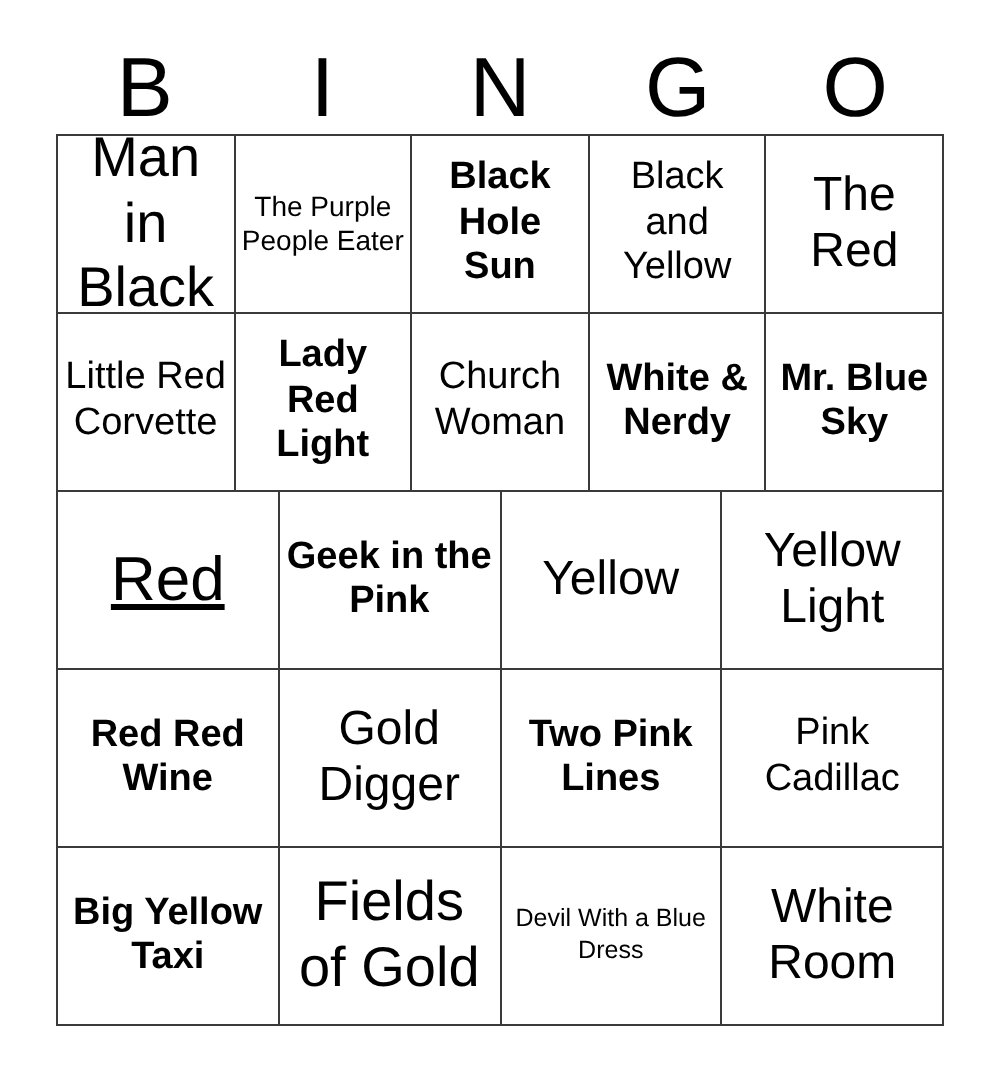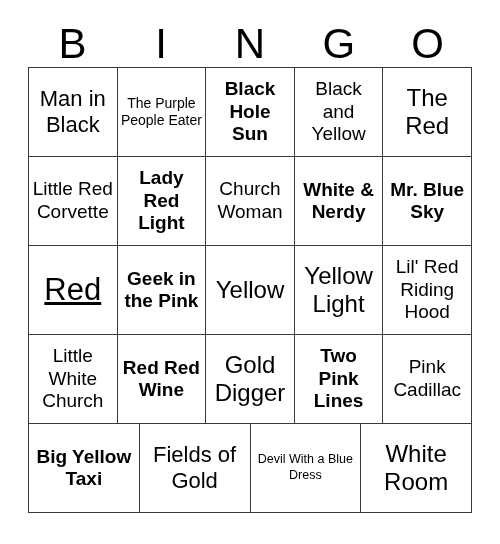--- a/index.html
+++ b/index.html
@@ -69,21 +69,21 @@
   .cell-text {
     display: block;
     width: 100%;
     color: #000000;
     font-weight: 400;
   }
 
   
   .fs-xxl .cell-text { font-size: 31px; line-height: 1.14; text-decoration: underline; }
   .fs-xl  .cell-text { font-size: 24px; line-height: 1.16; }
-  .fs-lg  .cell-text { font-size: 22px; line-height: 1.17; }
+  .fs-lg  .cell-text { font-size: 28px; line-height: 1.17; }
   .fs-md  .cell-text { font-size: 19px; line-height: 1.18; font-weight: bold; }
   .fs-sm  .cell-text { font-size: 19px; line-height: 1.2;  }
   .fs-xs  .cell-text { font-size: 14px; line-height: 1.22; }
   .fs-xxs .cell-text { font-size: 12.5px; line-height: 1.25; }
 </style>
 </head>
 <body>
 
 <div id="card">
 
@@ -136,28 +136,22 @@
         </div>
         <div class="cell fs-md">
           <span class="cell-text">Geek in the Pink</span>
         </div>
         <div class="cell fs-xl">
           <span class="cell-text">Yellow</span>
         </div>
         <div class="cell fs-xl">
           <span class="cell-text">Yellow Light</span>
         </div>
-        <div class="cell fs-sm">
-          <span class="cell-text">Lil' Red Riding Hood</span>
-        </div>
       </div>
       <div class="grid-row">
-        <div class="cell fs-sm">
-          <span class="cell-text">Little White Church</span>
-        </div>
         <div class="cell fs-md">
           <span class="cell-text">Red Red Wine</span>
         </div>
         <div class="cell fs-xl">
           <span class="cell-text">Gold Digger</span>
         </div>
         <div class="cell fs-md">
           <span class="cell-text">Two Pink Lines</span>
         </div>
         <div class="cell fs-sm">

